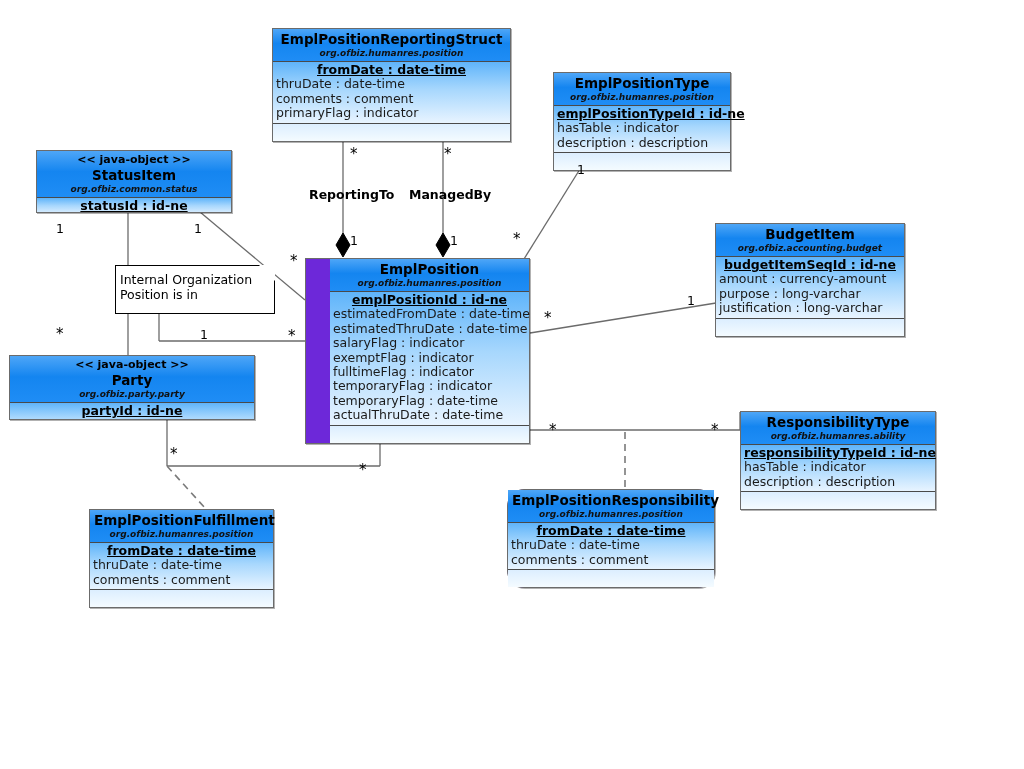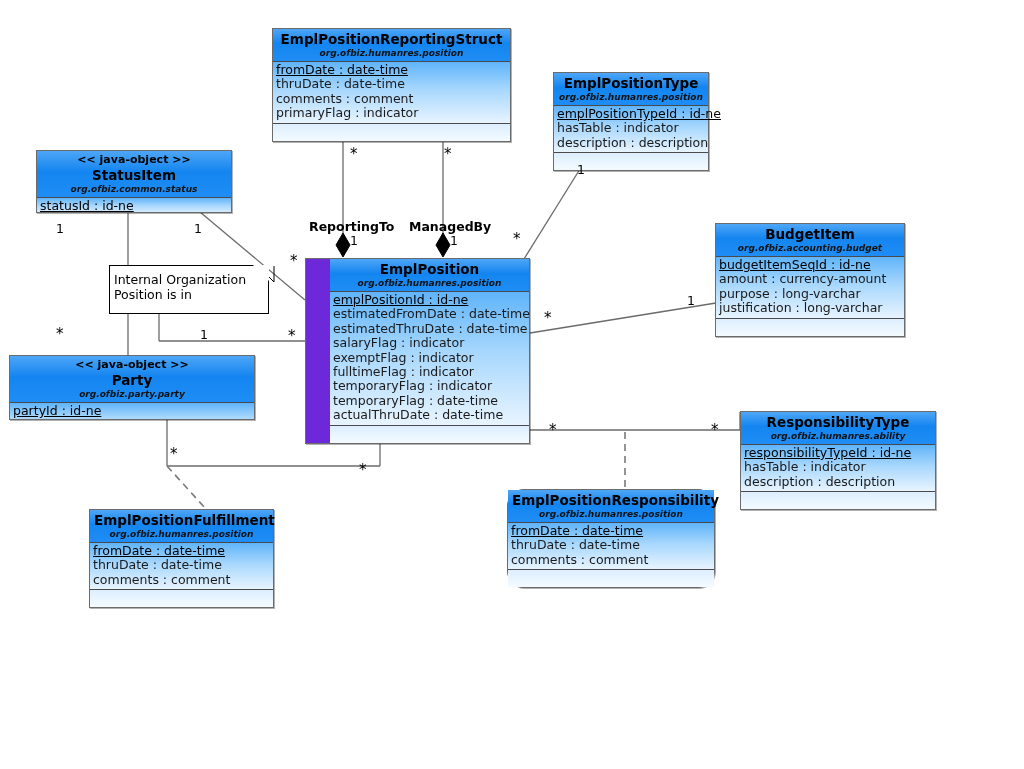--- a/index.html
+++ b/index.html
@@ -69,23 +69,24 @@
     border-bottom: 1px solid #4a4a4a;
     padding: 1px 3px 2px 3px;
   }
   .uml-attr {
     font-size: 12.5px;
     color: #1a1a1a;
     line-height: 14.4px;
     white-space: nowrap;
   }
   .uml-attr.pk {
-    font-weight: normal;
+    font-weight: bold;
     text-decoration: underline;
     color: #000000;
+    text-align: center;
   }
   .uml-ops {
     background: linear-gradient(to bottom, #dceeff 0%, #f4fbff 100%);
     min-height: 17px;
   }
   
   .clipped .uml-attrs { border-bottom: none; }
 
   
   .uml-note {
@@ -110,21 +111,20 @@
   .note-line { white-space: nowrap; }
 
   
   .edge-label {
     position: absolute;
     font-size: 12.5px;
     font-weight: bold;
     color: #000000;
     white-space: nowrap;
     line-height: 14px;
-    margin-top: 32px;
   }
   .mult {
     position: absolute;
     font-size: 12.5px;
     color: #000000;
     white-space: nowrap;
     line-height: 13px;
   }
   .mult.star {
     font-size: 15px;
@@ -178,21 +178,21 @@
     </div>
     <div class="uml-attrs">
       <div class="uml-attr pk">fromDate : date-time</div>
       <div class="uml-attr">thruDate : date-time</div>
       <div class="uml-attr">comments : comment</div>
       <div class="uml-attr">primaryFlag : indicator</div>
     </div>
     <div class="uml-ops"></div>
   </div>
 
-  <div class="uml-class" style="left:553px; top:72px; width:156px;">
+  <div class="uml-class" style="left:553px; top:72px; width:178px;">
     <div class="uml-header">
       <div class="uml-name">EmplPositionType</div>
       <div class="uml-pkg">org.ofbiz.humanres.position</div>
     </div>
     <div class="uml-attrs">
       <div class="uml-attr pk">emplPositionTypeId : id-ne</div>
       <div class="uml-attr">hasTable : indicator</div>
       <div class="uml-attr">description : description</div>
     </div>
     <div class="uml-ops"></div>
@@ -286,21 +286,21 @@
       <div class="uml-pkg">org.ofbiz.humanres.position</div>
     </div>
     <div class="uml-attrs">
       <div class="uml-attr pk">fromDate : date-time</div>
       <div class="uml-attr">thruDate : date-time</div>
       <div class="uml-attr">comments : comment</div>
     </div>
     <div class="uml-ops"></div>
   </div>
 
-  <div class="uml-note" style="left:109px; top:265px; width:160px; height:49px;">
+  <div class="uml-note" style="left:115px; top:265px; width:160px; height:49px;">
     <div class="fold"></div>
     <div class="note-line">Internal Organization</div>
     <div class="note-line">Position is in</div>
   </div>
 
   <div class="edge-label" style="left:309px; top:188px;">ReportingTo</div>
   <div class="edge-label" style="left:409px; top:188px;">ManagedBy</div>
 
   <div class="mult star" style="left:350px; top:148px;">*</div>
   <div class="mult star" style="left:444px; top:148px;">*</div>

